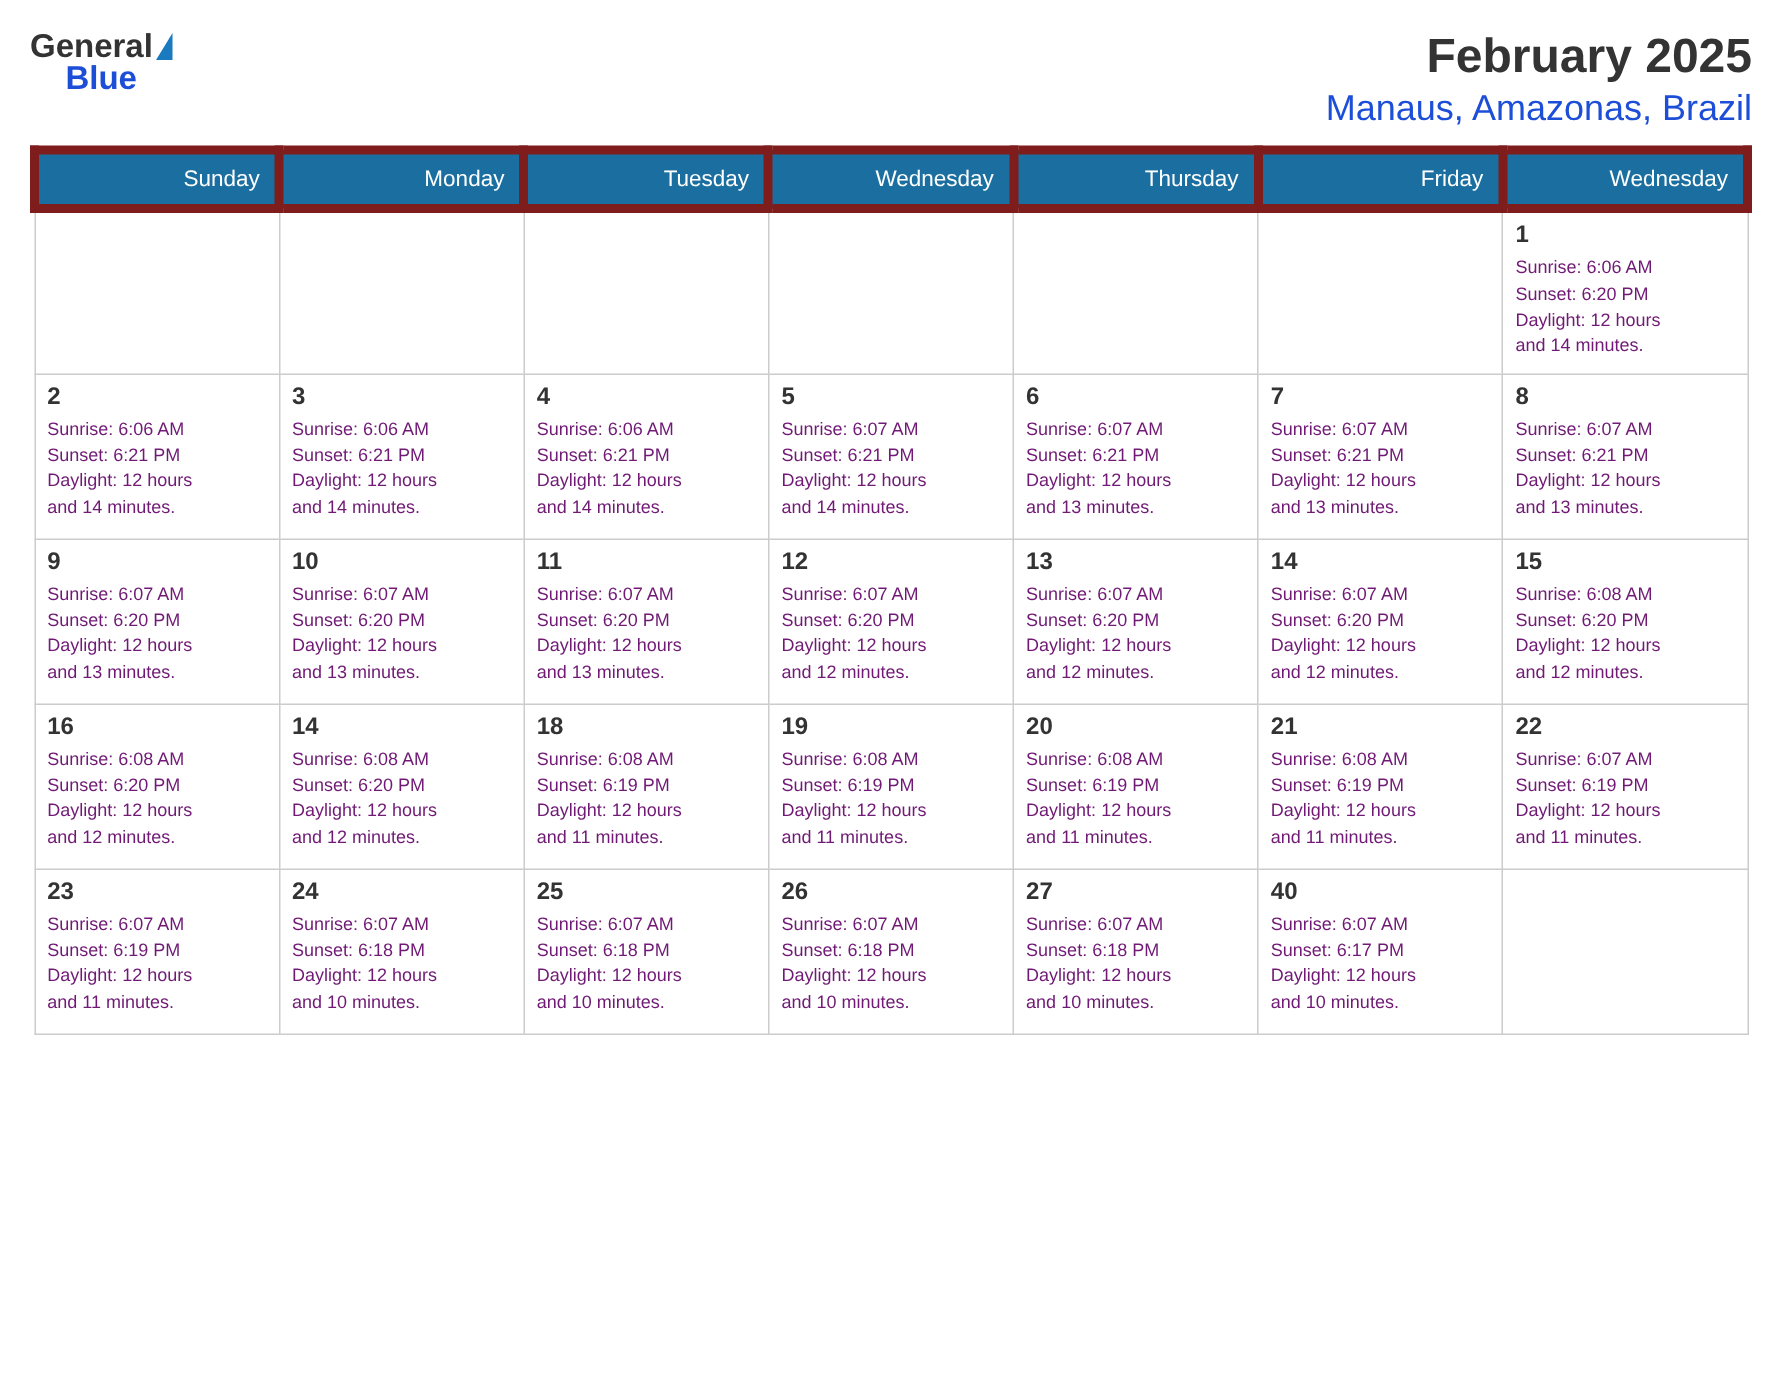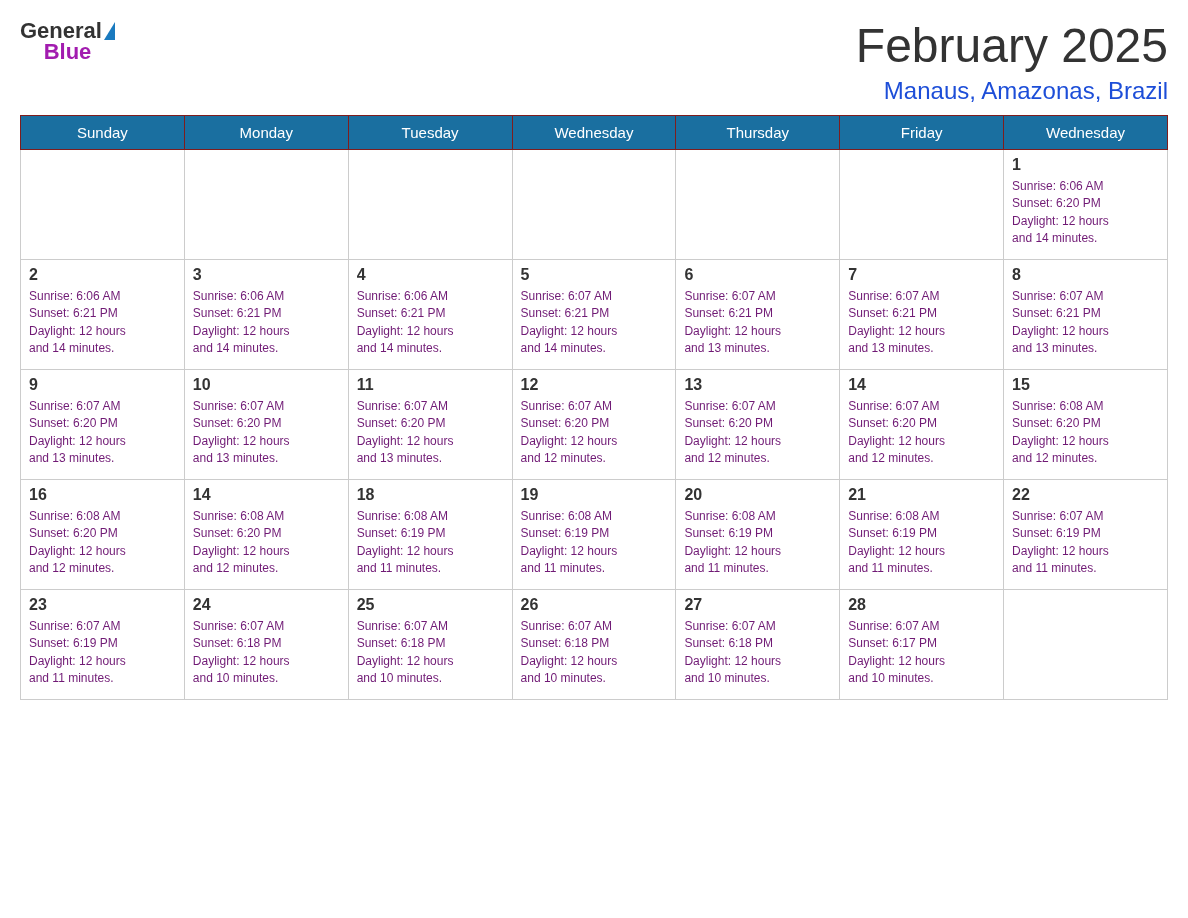--- a/index.html
+++ b/index.html
@@ -20,43 +20,43 @@
       display: flex;
       align-items: center;
       font-size: 22px;
       font-weight: bold;
       color: #333;
     }
     .title-block {
       text-align: right;
     }
     .month-title {
-      font-size: 48px;
-      font-weight: normal;
+      font-size: 32px;
+      font-weight: bold;
       color: #333;
       line-height: 1.1;
     }
     .location {
       font-size: 24px;
       color: #1d4ed8;
       margin-top: 4px;
     }
     .calendar {
       width: 100%;
       border-collapse: collapse;
       margin-top: 10px;
     }
     .calendar th {
       background-color: #1a6fa0;
       color: #fff;
       font-size: 15px;
       font-weight: normal;
       padding: 8px 10px;
-      text-align: center;
-      border: 1px solid #7f1d1d;
+      text-align: right;
+      border: 6px solid #7f1d1d;
     }
     .calendar td {
       vertical-align: top;
       border: 1px solid #ccc;
       padding: 6px 8px;
       width: calc(100% / 7);
       min-height: 100px;
       font-size: 12px;
       color: #333;
     }
@@ -87,21 +87,21 @@
   </style>
 </head>
 <body>
 
 <div class="header">
   <div class="logo">
     <div class="logo-icon">
       <span style="font-size:22px; font-weight:bold; color:#333; line-height:1;">
         <span>General</span><span style="display:inline-block; width:0; height:0; border-left:11px solid transparent; border-bottom:18px solid #1a7abf; margin-left:2px; vertical-align:middle; margin-bottom:3px;"></span>
       </span>
-      <span style="font-size:22px; font-weight:bold; color:#a21caf; line-height:1; margin-top:-2px;">Blue</span>
+      <span style="font-size:22px; font-weight:bold; color:#1d4ed8; line-height:1; margin-top:-2px;">Blue</span>
     </div>
   </div>
   <div class="title-block">
     <div class="month-title">February 2025</div>
     <div class="location">Manaus, Amazonas, Brazil</div>
   </div>
 </div>
 
 <table class="calendar">
   <thead>
@@ -314,21 +314,21 @@
 and 10 minutes.</div>
         </td>
         <td>
           <span class="day-num">27</span>
           <div class="day-info" style="white-space: pre-line;">Sunrise: 6:07 AM
 Sunset: 6:18 PM
 Daylight: 12 hours
 and 10 minutes.</div>
         </td>
         <td>
-          <span class="day-num">28</span>
+          <span class="day-num">40</span>
           <div class="day-info" style="white-space: pre-line;">Sunrise: 6:07 AM
 Sunset: 6:17 PM
 Daylight: 12 hours
 and 10 minutes.</div>
         </td>
         <td class="empty-cell"></td>
       </tr>
     </tbody>
 </table>
 

